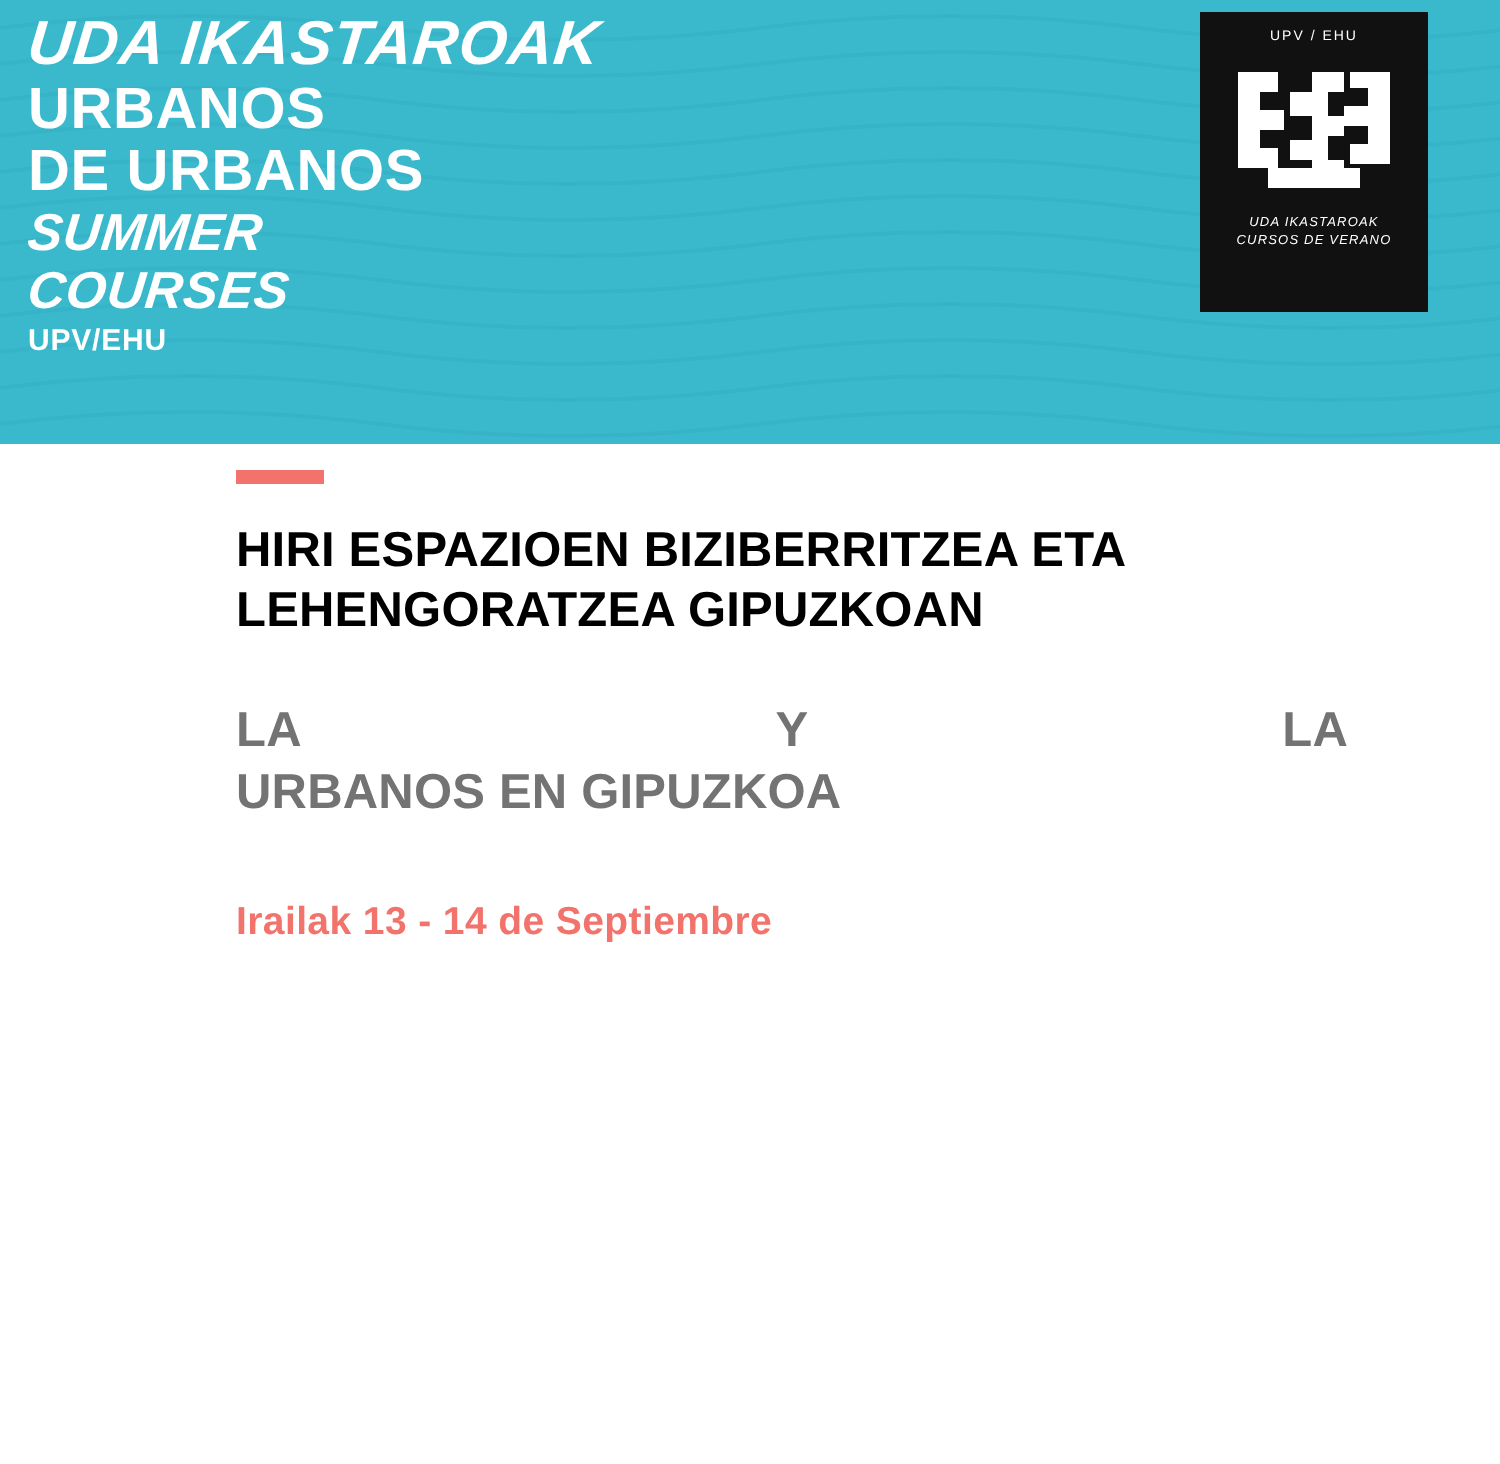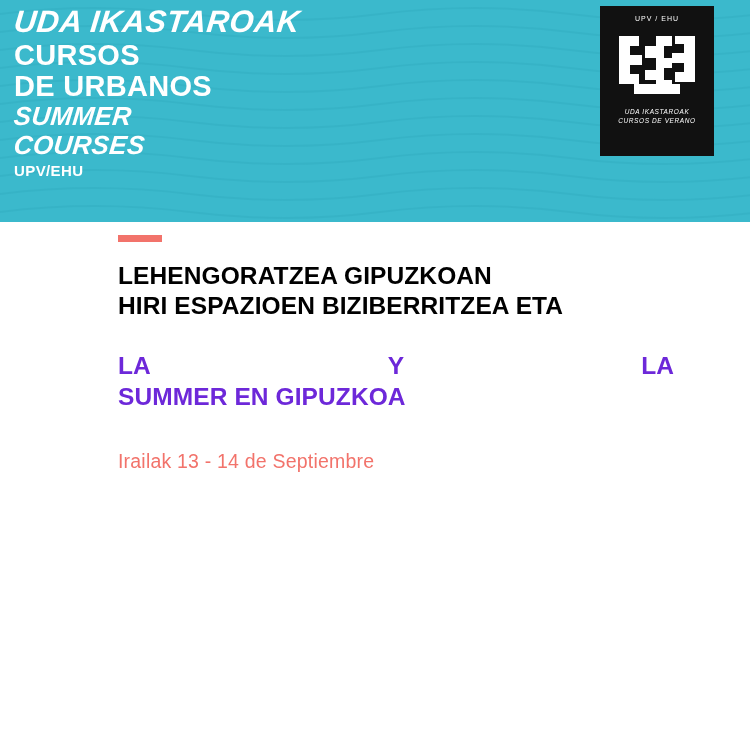--- a/index.html
+++ b/index.html
@@ -119,34 +119,34 @@
   .title-eu {
     font-size: 24.5px;
     font-weight: bold;
     color: #000000;
     line-height: 30px;
     letter-spacing: 0.1px;
   }
   .title-es {
     font-size: 24.5px;
     font-weight: bold;
-    color: #6d28d9;
+    color: #737373;
     line-height: 31px;
     letter-spacing: 0.1px;
     text-align: justify;
     margin-top: 29px;
     width: 556px;
   }
   .title-es .last-line {
     text-align: left;
   }
   .dates {
     margin: 38px 0 0 118px;
     font-size: 19.5px;
-    font-weight: normal;
+    font-weight: bold;
     color: #f2736b;
     letter-spacing: 0.2px;
   }
 </style>
 </head>
 <body>
 
 <div class="banner">
 
   <svg class="waves" width="750" height="222" viewBox="0 0 750 222" preserveAspectRatio="none">
@@ -162,21 +162,21 @@
       <path d="M0 158 Q 95 146 190 158 T 380 158 T 570 158 T 760 158"></path>
       <path d="M0 176 Q 95 164 190 176 T 380 176 T 570 176 T 760 176"></path>
       <path d="M0 194 Q 95 182 190 194 T 380 194 T 570 194 T 760 194"></path>
       <path d="M0 212 Q 95 200 190 212 T 380 212 T 570 212 T 760 212"></path>
     </g>
   </svg>
 
   <div class="banner-inner">
     <div class="brand">
       <div class="brand-l1">UDA IKASTAROAK</div>
-      <div class="brand-l2">CURSOS</div>
+      <div class="brand-l2">URBANOS</div>
       <div class="brand-l3">DE URBANOS</div>
       <div class="brand-l4">SUMMER</div>
       <div class="brand-l5">COURSES</div>
       <div class="brand-l6">UPV/EHU</div>
     </div>
 
     <div class="logo-box">
       <div class="logo-top">UPV / EHU</div>
       <div class="logo-mark">
         <svg width="86" height="74" viewBox="0 0 86 74">
@@ -195,29 +195,29 @@
     </div>
   </div>
 </div>
 
 <div class="content">
 
   <div class="accent-bar"></div>
 
   <div class="title-block">
     <div class="title-eu">
+      <div>HIRI ESPAZIOEN BIZIBERRITZEA ETA</div>
       <div>LEHENGORATZEA GIPUZKOAN</div>
-      <div>HIRI ESPAZIOEN BIZIBERRITZEA ETA</div>
     </div>
 
     <div class="title-es">
       <div style="display:flex; justify-content:space-between;">
           <span>LA</span>
           <span>Y</span>
           <span>LA</span>
         </div>
-      <div class="last-line">SUMMER EN GIPUZKOA</div>
+      <div class="last-line">URBANOS EN GIPUZKOA</div>
     </div>
   </div>
 
   <div class="dates">Irailak 13 - 14 de Septiembre</div>
 
 </div>
 
 </body></html>

